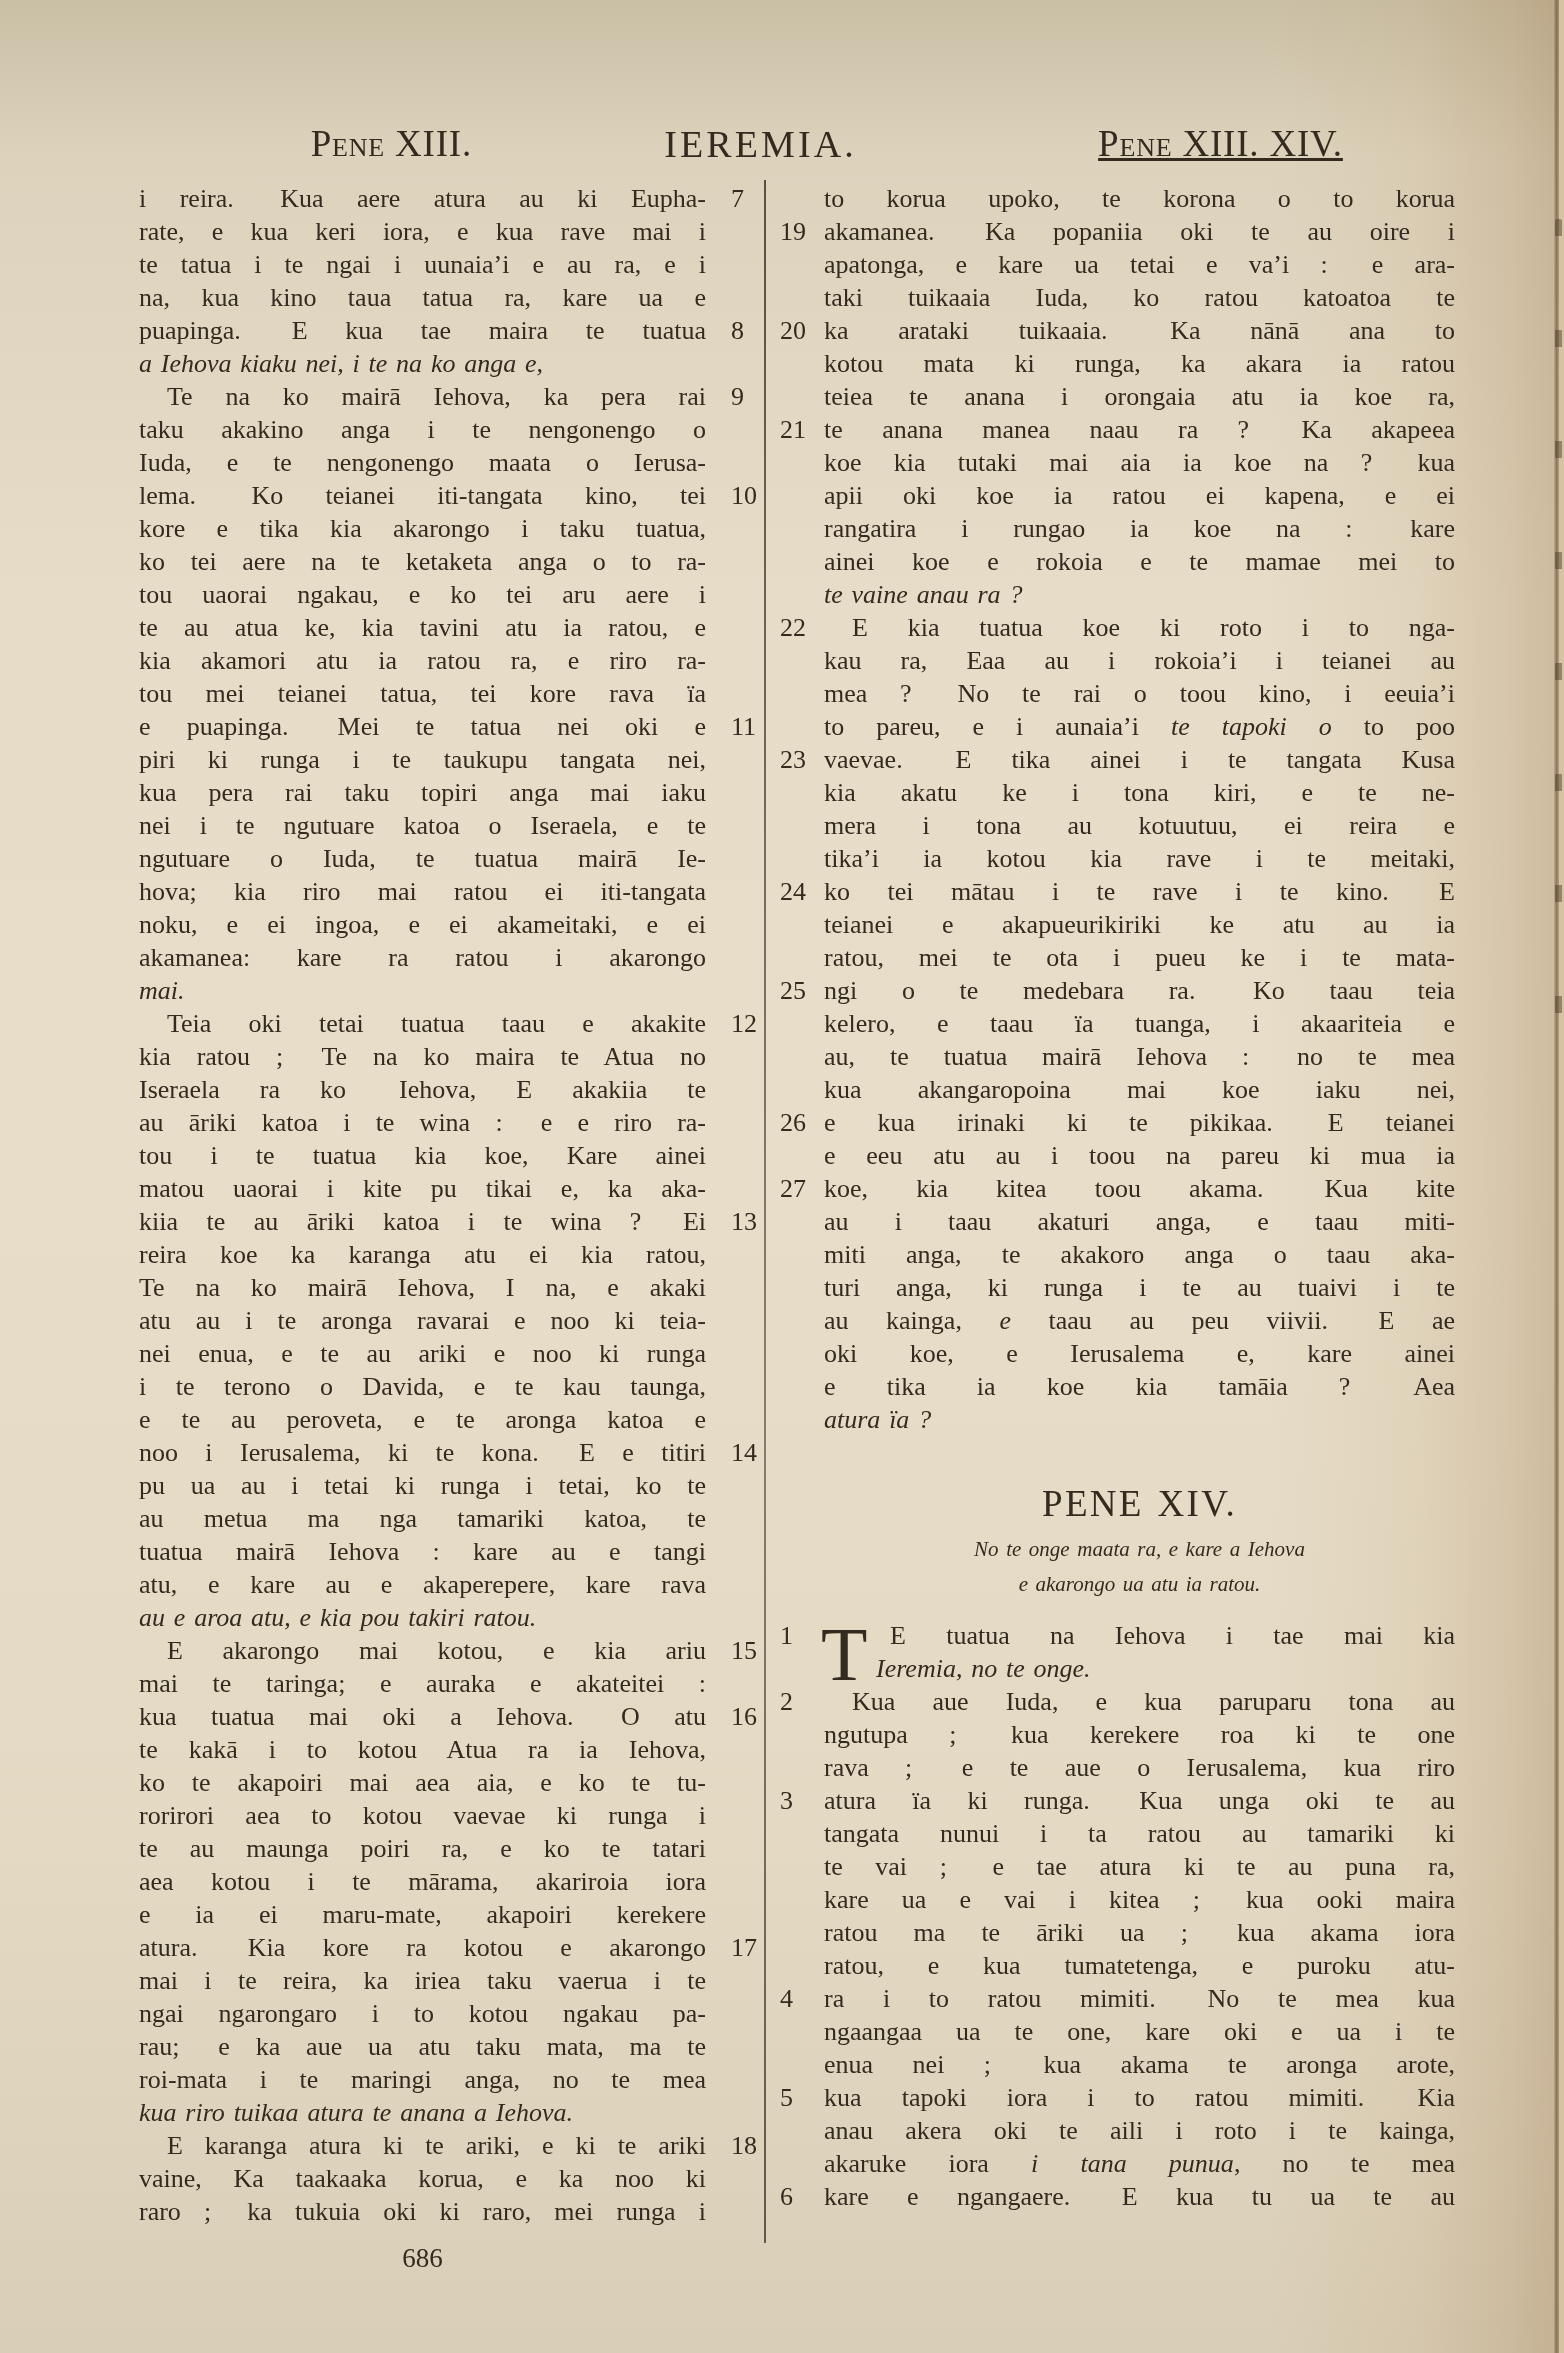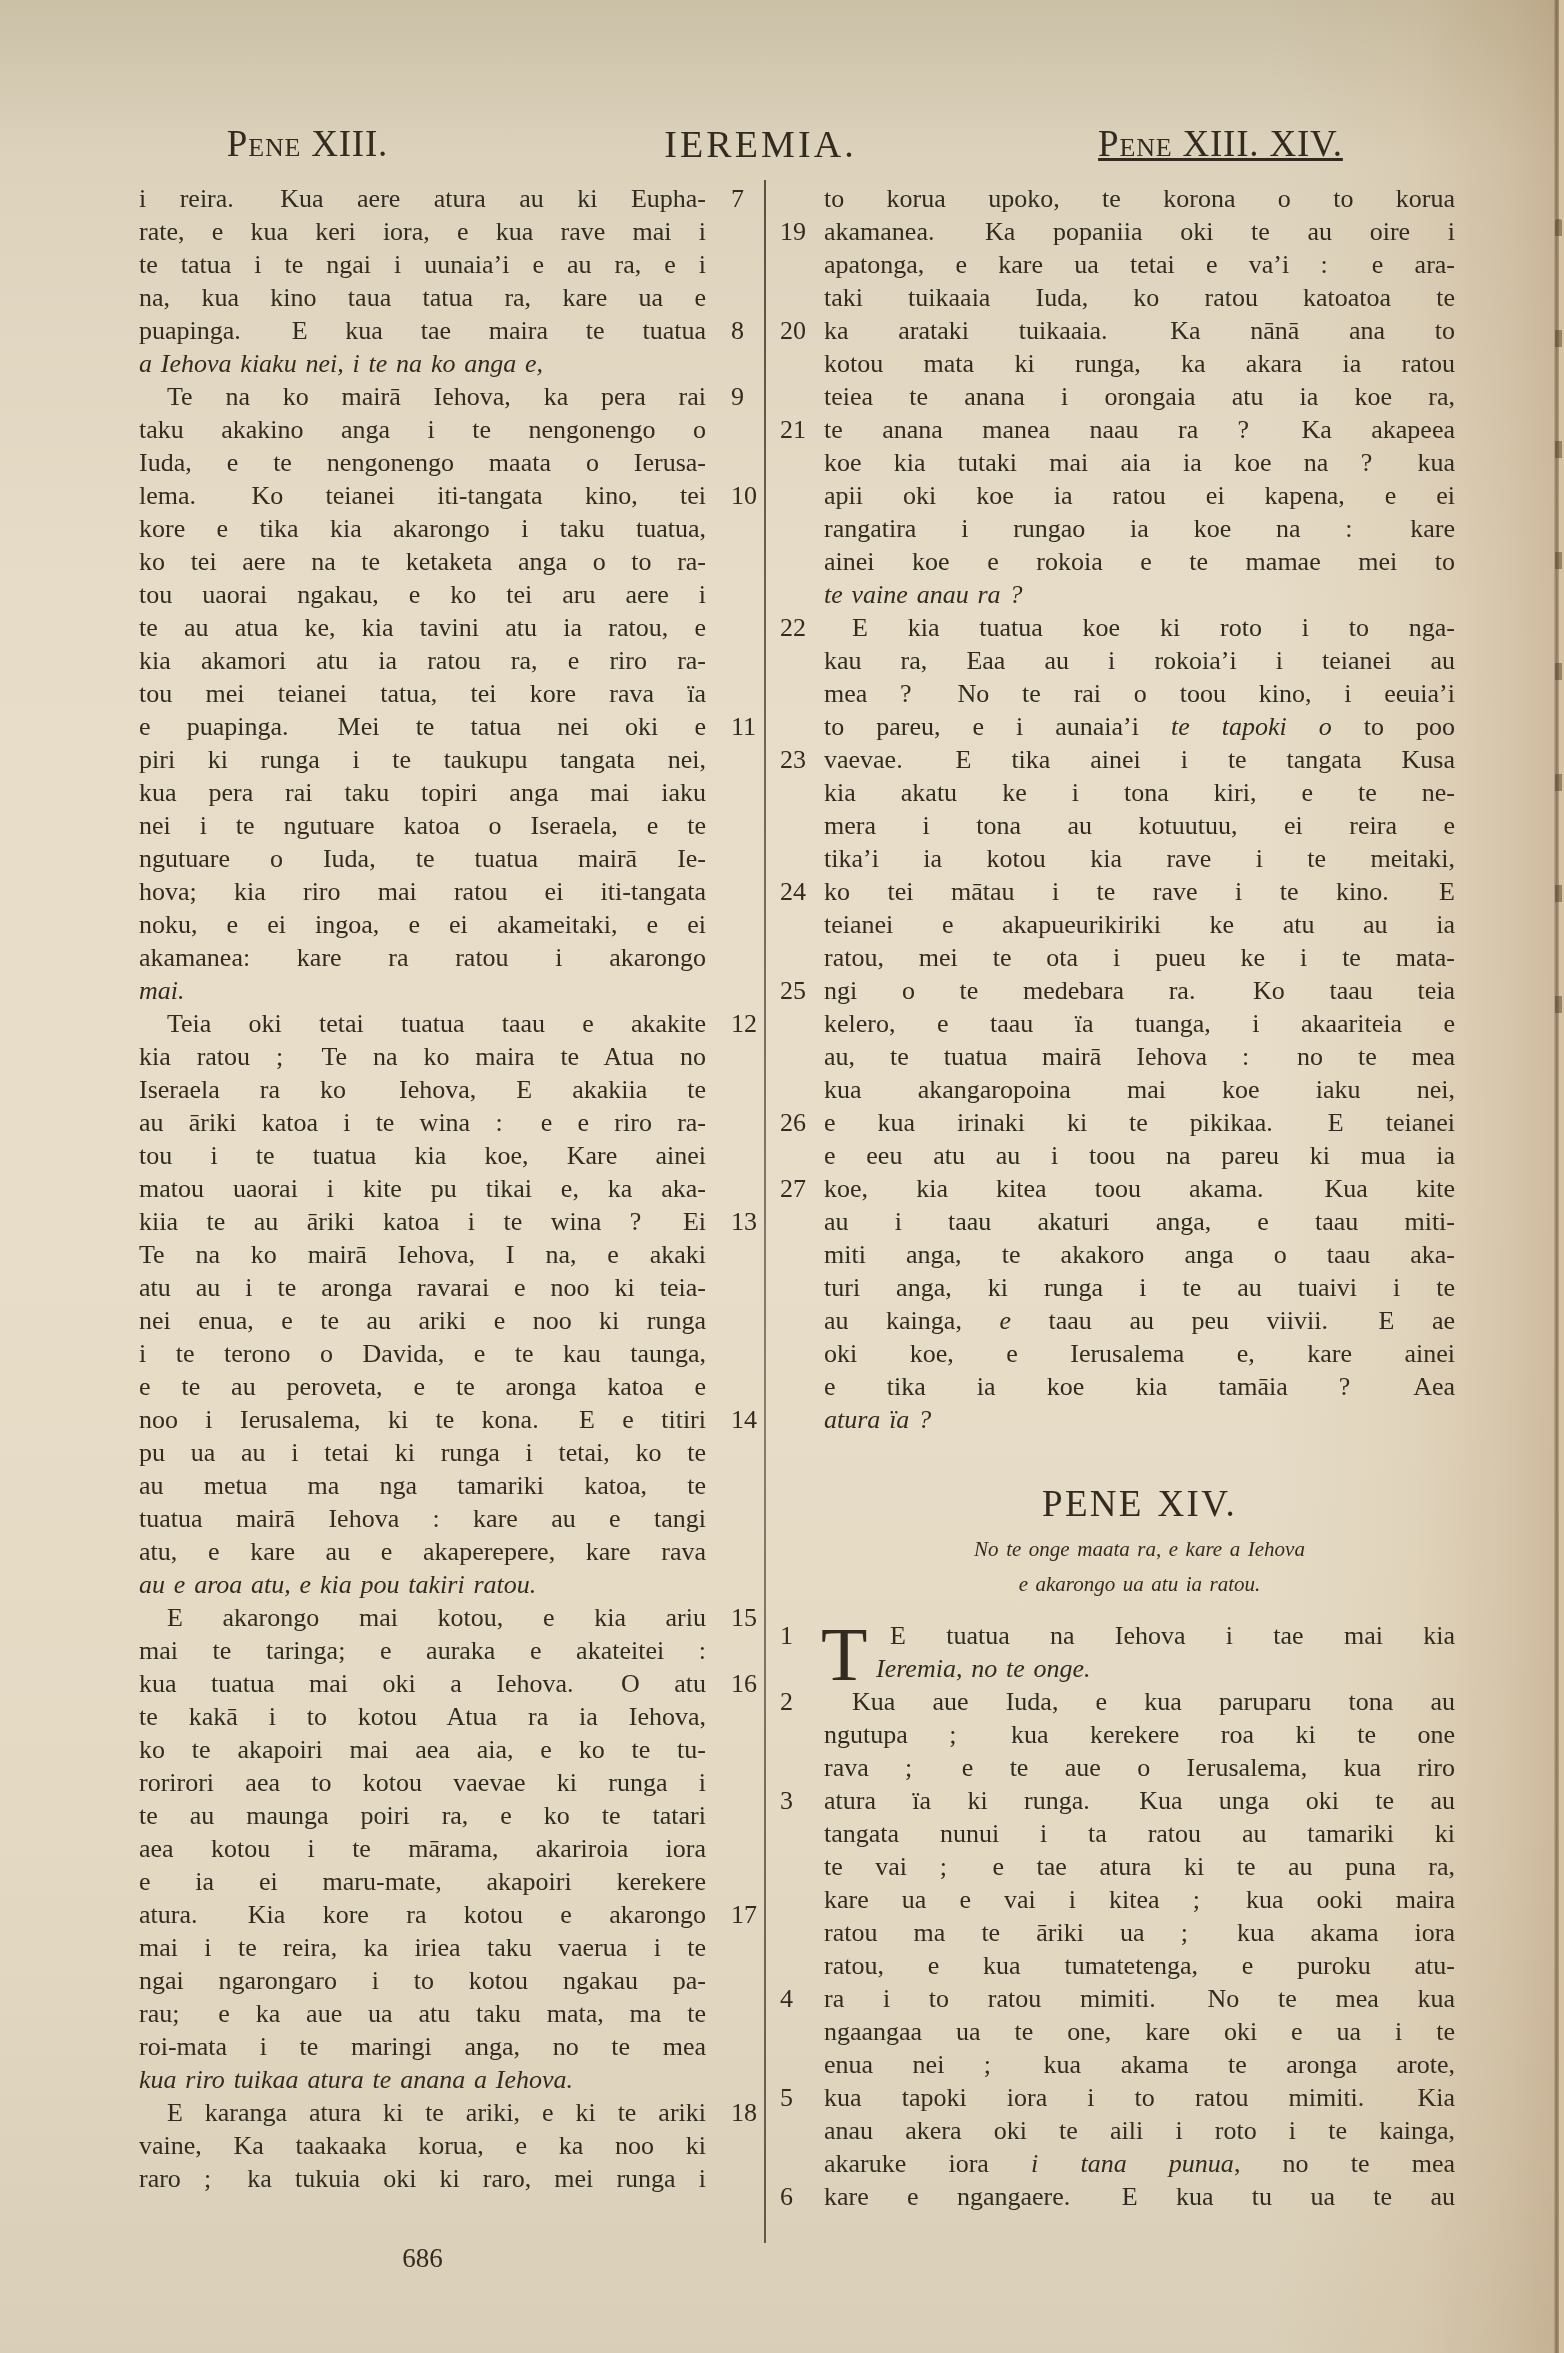--- a/index.html
+++ b/index.html
@@ -27,21 +27,21 @@
   .sliver-marks{
     position:absolute;left:1555px;top:219px;width:7px;height:829px;
     background:repeating-linear-gradient(180deg,rgba(70,55,35,.45) 0 17px,rgba(70,55,35,0) 17px 111px);
     border-radius:2.3px;
   }
   .ink{color:#332b1f;}
   .running-head{
     position:absolute;top:122px;height:44px;line-height:44px;
     font-size:37px;color:#332b1f;
   }
-  .rh-left{left:143px;width:329px;text-align:center;font-variant:small-caps;letter-spacing:0.8px;font-family:Liberation Serif, serif;}
+  .rh-left{left:143px;width:329px;text-align:right;font-variant:small-caps;letter-spacing:0.8px;font-family:Liberation Serif, serif;}
   .rh-center{left:565px;width:391px;text-align:center;letter-spacing:3.1px;font-size:38px;}
   .rh-right{left:1017px;width:407px;text-align:center;font-variant:small-caps;letter-spacing:0.8px;text-decoration:underline;}
   .column{position:absolute;top:182px;color:#332b1f;font-size:26px;word-spacing:2.3px;}
   .col-left{left:139px;width:567px;}
   .col-right{left:824px;width:631px;}
   .line{
     position:relative;height:33px;line-height:33px;
     text-align:justify;text-align-last:justify;overflow:visible;white-space:normal;
   }
   .line.end{text-align-last:left;font-style:italic;}
@@ -114,20 +114,21 @@
     <div class="line">noku, e ei ingoa, e ei akameitaki, e ei</div>
     <div class="line">akamanea: kare ra ratou i akarongo</div>
     <div class="line end">mai.</div>
     <div class="line ind"><span class="vnum vnum-r">12</span>Teia oki tetai tuatua taau e akakite</div>
     <div class="line">kia ratou ;  Te na ko maira te Atua no</div>
     <div class="line">Iseraela ra ko  Iehova, E akakiia te</div>
     <div class="line">au āriki katoa i te wina :  e e riro ra-</div>
     <div class="line">tou i te tuatua kia koe, Kare ainei</div>
     <div class="line">matou uaorai i kite pu tikai e, ka aka-</div>
     <div class="line"><span class="vnum vnum-r">13</span>kiia te au āriki katoa i te wina ?  Ei</div>
+    <div class="line">reira koe ka karanga atu ei kia ratou,</div>
     <div class="line">Te na ko mairā Iehova, I na, e akaki</div>
     <div class="line">atu au i te aronga ravarai e noo ki teia-</div>
     <div class="line">nei enua, e te au ariki e noo ki runga</div>
     <div class="line">i te terono o Davida, e te kau taunga,</div>
     <div class="line">e te au peroveta, e te aronga katoa e</div>
     <div class="line"><span class="vnum vnum-r">14</span>noo i Ierusalema, ki te kona.  E e titiri</div>
     <div class="line">pu ua au i tetai ki runga i tetai, ko te</div>
     <div class="line">au metua ma nga tamariki katoa, te</div>
     <div class="line">tuatua mairā Iehova : kare au e tangi</div>
     <div class="line">atu, e kare au e akaperepere, kare rava</div>

